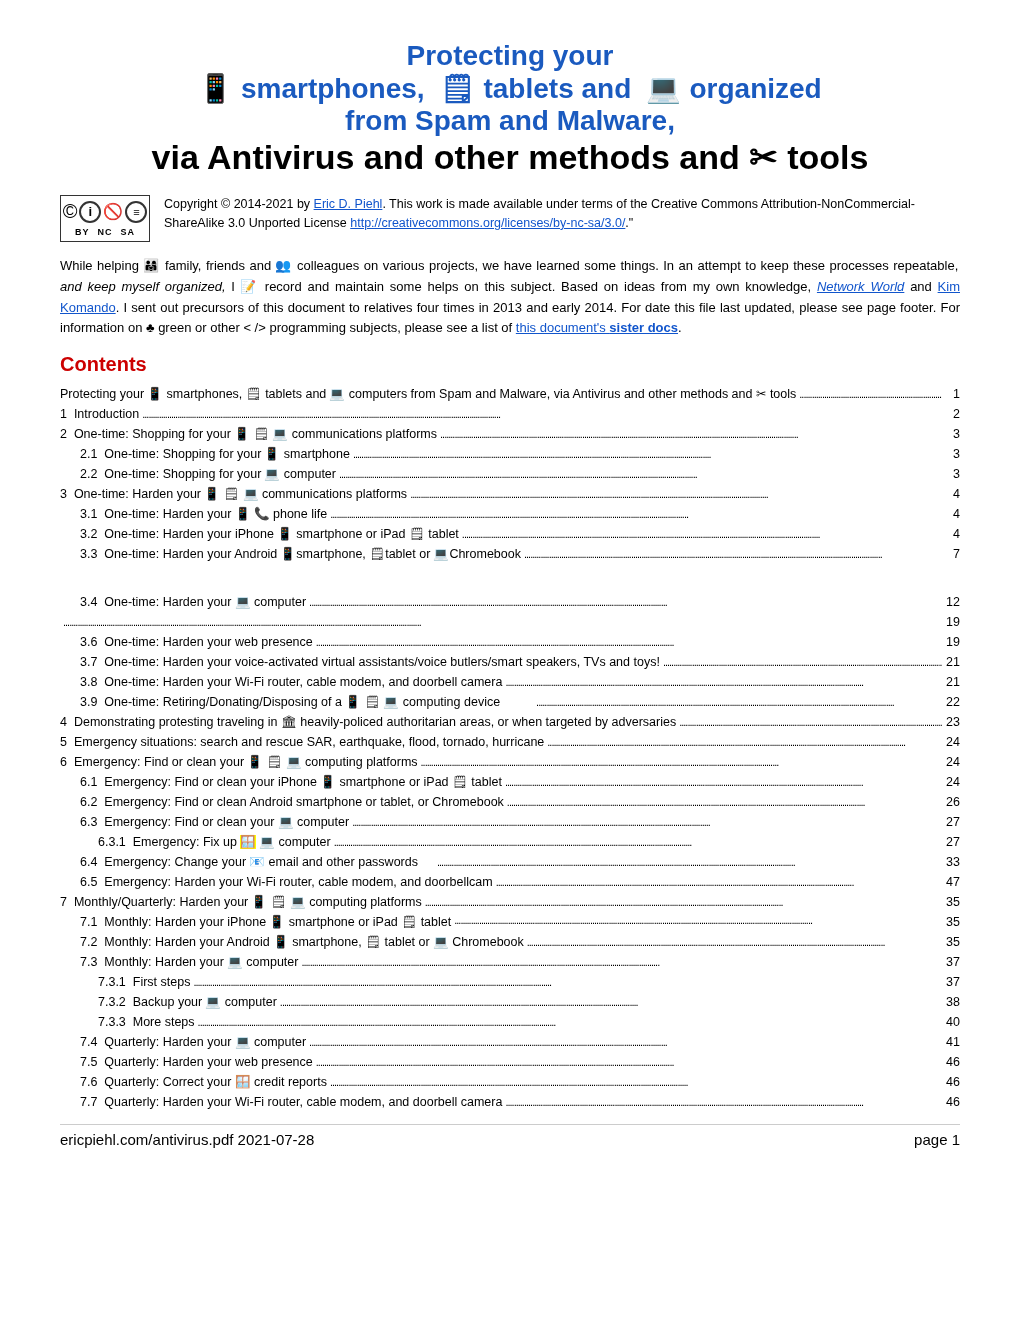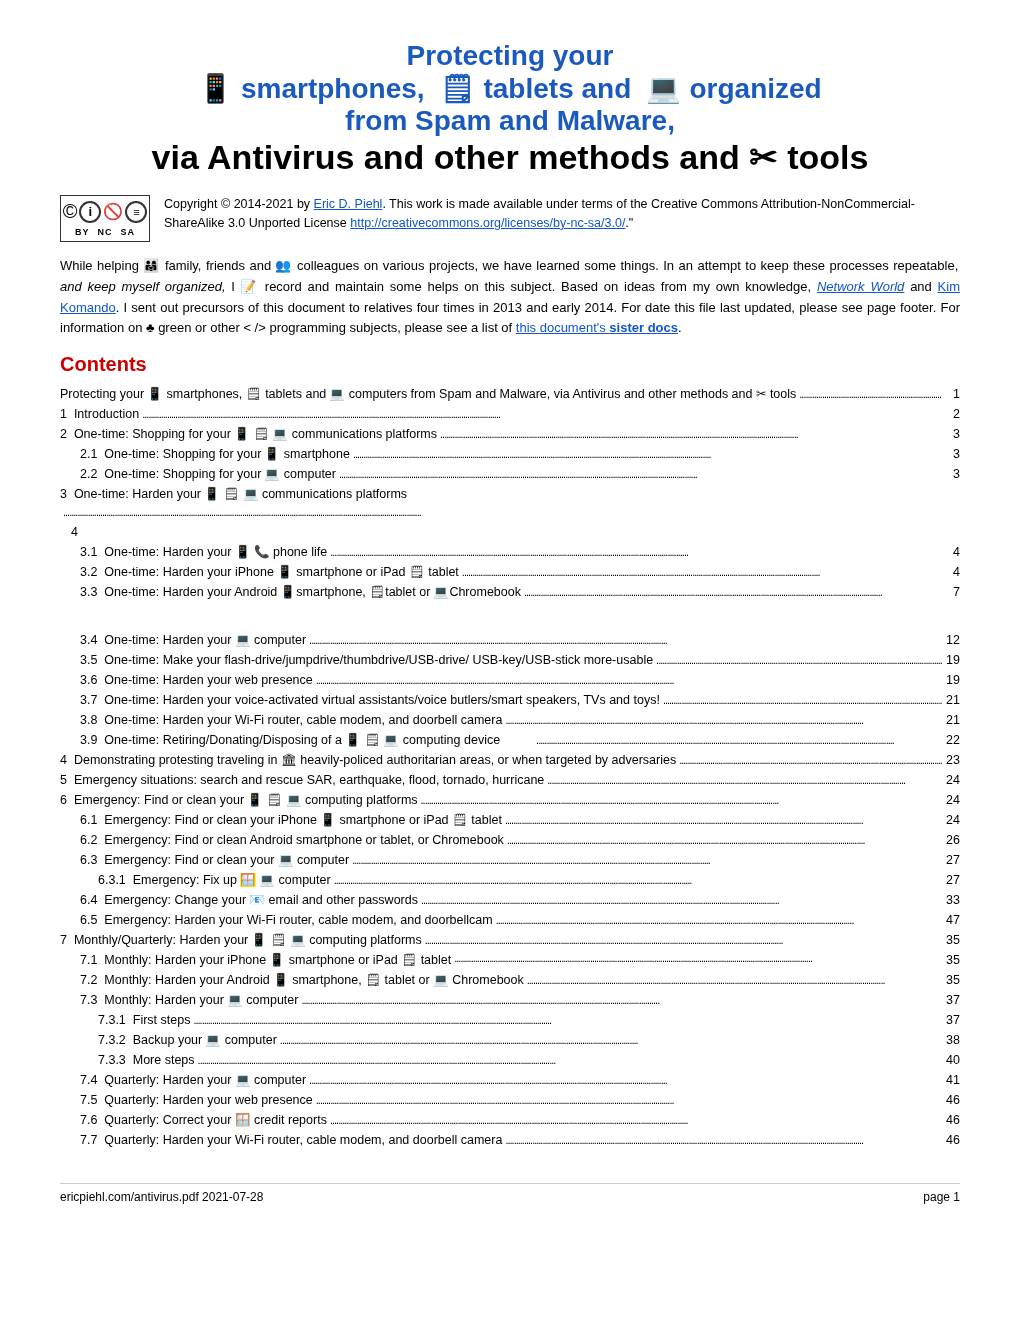--- a/index.html
+++ b/index.html
@@ -84,24 +84,24 @@
       color: #1155cc;
       text-decoration: underline;
     }
     .contents-title {
       font-size: 20px;
       font-weight: bold;
       color: #cc0000;
       margin-bottom: 8px;
     }
     .footer {
-      margin-top: 33px;
+      margin-top: 12px;
       display: flex;
       justify-content: space-between;
-      font-size: 12px;
+      font-size: 15px;
       border-top: 1px solid #ccc;
       padding-top: 6px;
     }
     a { color: #1155cc; text-decoration: underline; }
   </style>
 </head>
 <body>
 
 <div>
 
@@ -161,21 +161,21 @@
         <div style="display: flex; align-items: baseline; width: 100%; font-size: 12.5px; line-height: 1.6;">
           <span style="padding-left: 20px; white-space: nowrap; flex-shrink: 0;">2.1&nbsp;&nbsp;One-time:  Shopping for your 📱 smartphone</span>
           <span style="flex: 1 1 0%; overflow: hidden; white-space: nowrap; font-size: 11px; padding-left: 3px; padding-right: 3px; letter-spacing: -1px;">..............................................................................................................................................................................</span>
           <span style="white-space: nowrap; min-width: 18px; text-align: right;">3</span>
         </div>
         <div style="display: flex; align-items: baseline; width: 100%; font-size: 12.5px; line-height: 1.6;">
           <span style="padding-left: 20px; white-space: nowrap; flex-shrink: 0;">2.2&nbsp;&nbsp;One-time:  Shopping for your 💻 computer</span>
           <span style="flex: 1 1 0%; overflow: hidden; white-space: nowrap; font-size: 11px; padding-left: 3px; padding-right: 3px; letter-spacing: -1px;">..............................................................................................................................................................................</span>
           <span style="white-space: nowrap; min-width: 18px; text-align: right;">3</span>
         </div>
-        <div style="display: flex; align-items: baseline; width: 100%; font-size: 12.5px; line-height: 1.6; flex-direction: column;">
+        <div style="display: flex; align-items: baseline; width: 100%; font-size: 12.5px; line-height: 1.6;">
           <span style="padding-left: 0px; white-space: nowrap; flex-shrink: 0;">3&nbsp;&nbsp;One-time:  Harden your 📱 🗒 💻 communications platforms</span>
           <span style="flex: 1 1 0%; overflow: hidden; white-space: nowrap; font-size: 11px; padding-left: 3px; padding-right: 3px; letter-spacing: -1px;">..............................................................................................................................................................................</span>
           <span style="white-space: nowrap; min-width: 18px; text-align: right;">4</span>
         </div>
         <div style="display: flex; align-items: baseline; width: 100%; font-size: 12.5px; line-height: 1.6;">
           <span style="padding-left: 20px; white-space: nowrap; flex-shrink: 0;">3.1&nbsp;&nbsp;One-time:  Harden your 📱 📞 phone life</span>
           <span style="flex: 1 1 0%; overflow: hidden; white-space: nowrap; font-size: 11px; padding-left: 3px; padding-right: 3px; letter-spacing: -1px;">..............................................................................................................................................................................</span>
           <span style="white-space: nowrap; min-width: 18px; text-align: right;">4</span>
         </div>
         <div style="display: flex; align-items: baseline; width: 100%; font-size: 12.5px; line-height: 1.6;">
@@ -187,21 +187,20 @@
           <span style="padding-left: 20px; white-space: nowrap; flex-shrink: 0;">3.3&nbsp;&nbsp;One-time:  Harden your Android 📱smartphone, 🗒tablet  or 💻Chromebook</span>
           <span style="flex: 1 1 0%; overflow: hidden; white-space: nowrap; font-size: 11px; padding-left: 3px; padding-right: 3px; letter-spacing: -1px;">..............................................................................................................................................................................</span>
           <span style="white-space: nowrap; min-width: 18px; text-align: right;">7</span>
         </div>
         <div style="display: flex; align-items: baseline; width: 100%; font-size: 12.5px; line-height: 1.6; margin-top: 28px;">
           <span style="padding-left: 20px; white-space: nowrap; flex-shrink: 0;">3.4&nbsp;&nbsp;One-time:  Harden your 💻 computer</span>
           <span style="flex: 1 1 0%; overflow: hidden; white-space: nowrap; font-size: 11px; padding-left: 3px; padding-right: 3px; letter-spacing: -1px;">..............................................................................................................................................................................</span>
           <span style="white-space: nowrap; min-width: 18px; text-align: right;">12</span>
         </div>
         <div style="display: flex; align-items: baseline; width: 100%; font-size: 12.5px; line-height: 1.6;">
-          <span style="padding-left: 20px; white-space: nowrap; flex-shrink: 0;">3.5&nbsp;&nbsp;One-time:  Make your flash-drive/jumpdrive/thumbdrive/USB-drive/ USB-key/USB-stick more-usable</span>
           <span style="flex: 1 1 0%; overflow: hidden; white-space: nowrap; font-size: 11px; padding-left: 3px; padding-right: 3px; letter-spacing: -1px;">..............................................................................................................................................................................</span>
           <span style="white-space: nowrap; min-width: 18px; text-align: right;">19</span>
         </div>
         <div style="display: flex; align-items: baseline; width: 100%; font-size: 12.5px; line-height: 1.6;">
           <span style="padding-left: 20px; white-space: nowrap; flex-shrink: 0;">3.6&nbsp;&nbsp;One-time:  Harden your web presence</span>
           <span style="flex: 1 1 0%; overflow: hidden; white-space: nowrap; font-size: 11px; padding-left: 3px; padding-right: 3px; letter-spacing: -1px;">..............................................................................................................................................................................</span>
           <span style="white-space: nowrap; min-width: 18px; text-align: right;">19</span>
         </div>
         <div style="display: flex; align-items: baseline; width: 100%; font-size: 12.5px; line-height: 1.6;">
           <span style="padding-left: 20px; white-space: nowrap; flex-shrink: 0;">3.7&nbsp;&nbsp;One-time:  Harden your voice-activated virtual assistants/voice butlers/smart speakers, TVs and toys!</span>
@@ -246,21 +245,21 @@
         <div style="display: flex; align-items: baseline; width: 100%; font-size: 12.5px; line-height: 1.6;">
           <span style="padding-left: 20px; white-space: nowrap; flex-shrink: 0;">6.3&nbsp;&nbsp;Emergency:  Find or clean your 💻 computer</span>
           <span style="flex: 1 1 0%; overflow: hidden; white-space: nowrap; font-size: 11px; padding-left: 3px; padding-right: 3px; letter-spacing: -1px;">..............................................................................................................................................................................</span>
           <span style="white-space: nowrap; min-width: 18px; text-align: right;">27</span>
         </div>
         <div style="display: flex; align-items: baseline; width: 100%; font-size: 12.5px; line-height: 1.6;">
           <span style="padding-left: 38px; white-space: nowrap; flex-shrink: 0;"><span>6.3.1&nbsp;&nbsp;</span><span>Emergency:  Fix up </span><span style="background-color: rgb(255, 255, 0);">🪟</span><span> 💻 computer</span></span>
           <span style="flex: 1 1 0%; overflow: hidden; white-space: nowrap; font-size: 11px; padding-left: 3px; padding-right: 3px; letter-spacing: -1px;">..............................................................................................................................................................................</span>
           <span style="white-space: nowrap; min-width: 18px; text-align: right;">27</span>
         </div>
-        <div style="display: flex; align-items: baseline; width: 100%; font-size: 12.5px; line-height: 1.6;">
+        <div style="display: flex; align-items: baseline; width: 100%; font-size: 12.5px; line-height: 1.6; gap: 16px;">
           <span style="padding-left: 20px; white-space: nowrap; flex-shrink: 0;">6.4&nbsp;&nbsp;Emergency:  Change your 📧 email and other passwords</span>
           <span style="flex: 1 1 0%; overflow: hidden; white-space: nowrap; font-size: 11px; padding-left: 3px; padding-right: 3px; letter-spacing: -1px;">..............................................................................................................................................................................</span>
           <span style="white-space: nowrap; min-width: 18px; text-align: right;">33</span>
         </div>
         <div style="display: flex; align-items: baseline; width: 100%; font-size: 12.5px; line-height: 1.6;">
           <span style="padding-left: 20px; white-space: nowrap; flex-shrink: 0;">6.5&nbsp;&nbsp;Emergency:  Harden your Wi-Fi router, cable modem, and doorbellcam</span>
           <span style="flex: 1 1 0%; overflow: hidden; white-space: nowrap; font-size: 11px; padding-left: 3px; padding-right: 3px; letter-spacing: -1px;">..............................................................................................................................................................................</span>
           <span style="white-space: nowrap; min-width: 18px; text-align: right;">47</span>
         </div>
         <div style="display: flex; align-items: baseline; width: 100%; font-size: 12.5px; line-height: 1.6;">

